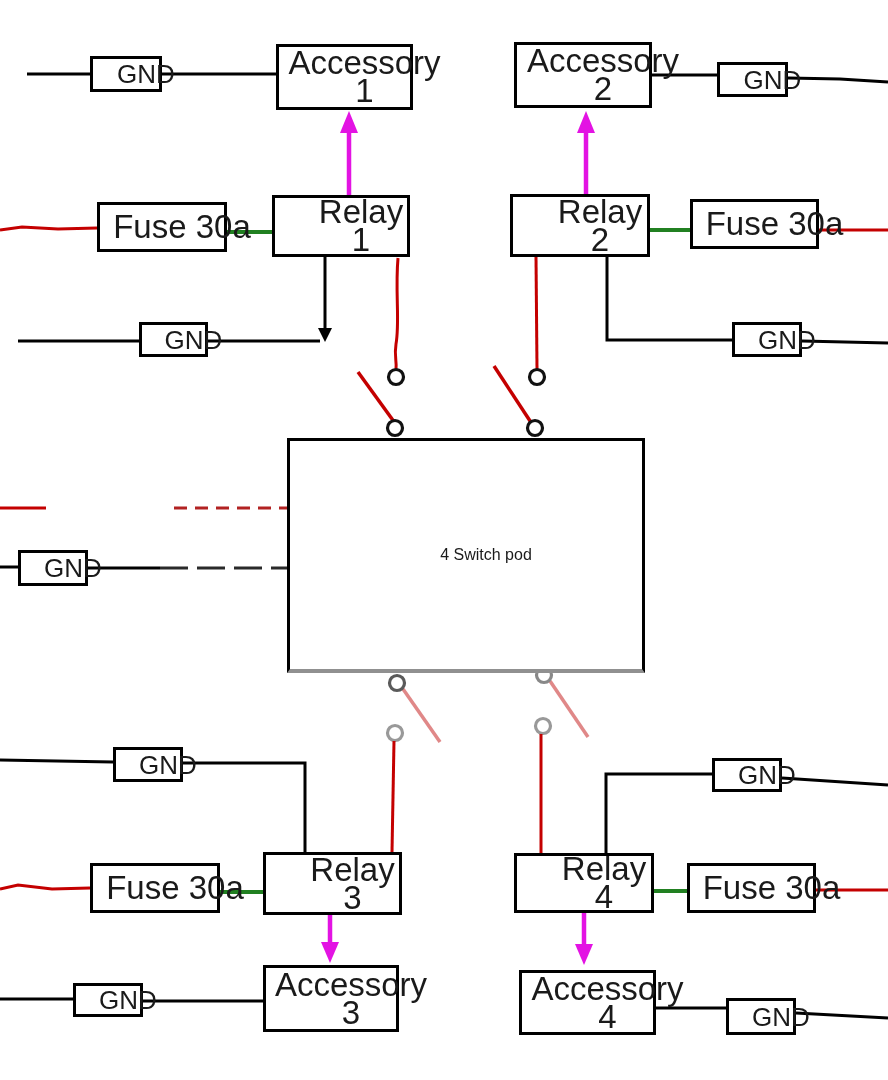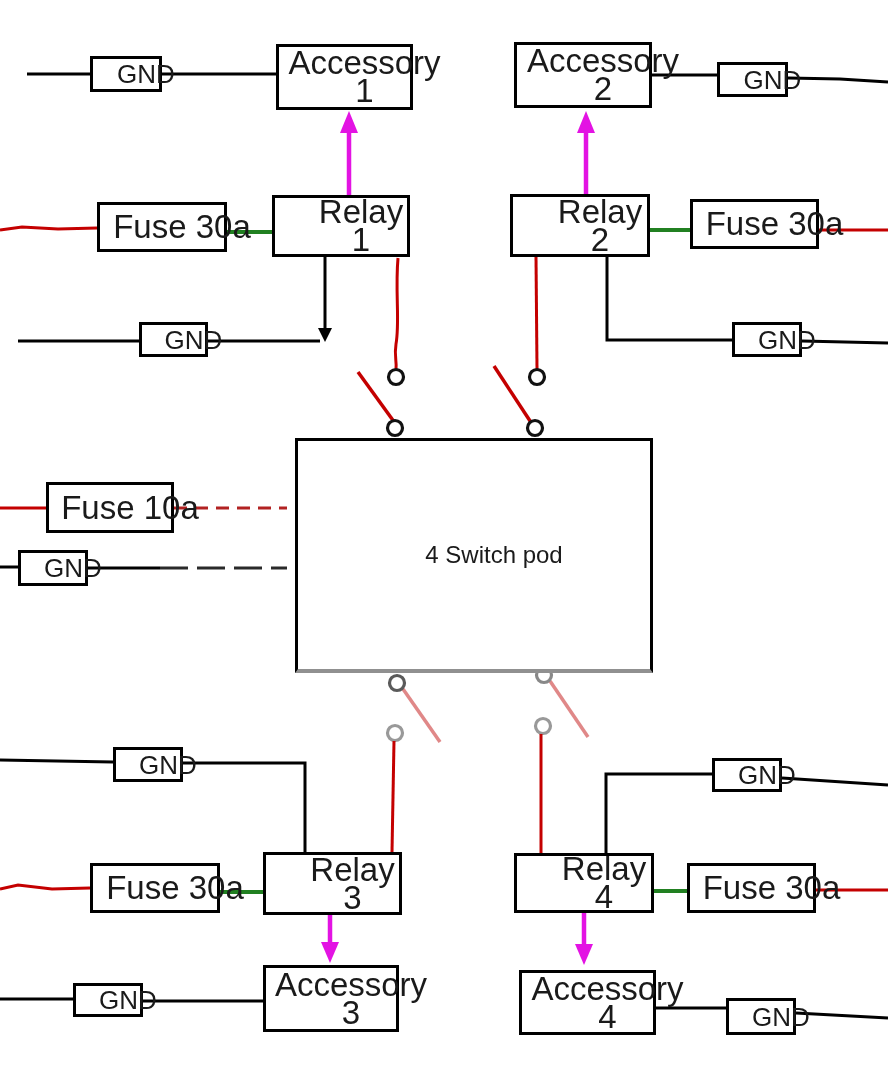--- a/index.html
+++ b/index.html
@@ -11,21 +11,21 @@
   .wires{position:absolute;left:0;top:0;}
   .box{
     position:absolute;box-sizing:border-box;background:#ffffff;
     border:3px solid #000000;display:flex;flex-direction:column;
     align-items:center;justify-content:center;text-align:center;
     font-size:33px;line-height:28px;white-space:nowrap;color:#1a1a1a;
   }
   .box.gnd{font-size:26px;line-height:26px;}
   .box.pod{
     border:3px solid #000000;border-bottom:4px solid #909090;
-    font-size:24px;z-index:0;margin-left:8px;
+    font-size:16px;z-index:0;
   }
   .box{z-index:2;padding-left:40px;}
   .pod{z-index:1 !important;}
 </style>
 </head>
 <body>
 
 <div class="canvas">
 
   <svg class="wires" width="888" height="1080" viewBox="0 0 888 1080">
@@ -131,23 +131,20 @@
     <span>Relay</span>
     <span>2</span>
   </div>
   <div class="box" style="left:690px;top:199px;width:129px;height:50px">
     <span>Fuse 30a</span>
   </div>
   <div class="box gnd" style="left:732px;top:322px;width:70px;height:35px">
     <span>GND</span>
   </div>
 
-  <div class="box" style="left:46px;top:482px;width:128px;height:51px">
-    <span>Fuse 10a</span>
-  </div>
   <div class="box gnd" style="left:18px;top:550px;width:70px;height:36px">
     <span>GND</span>
   </div>
 
   <div class="box gnd" style="left:113px;top:747px;width:70px;height:35px">
     <span>GND</span>
   </div>
   <div class="box" style="left:90px;top:863px;width:130px;height:50px">
     <span>Fuse 30a</span>
   </div>

